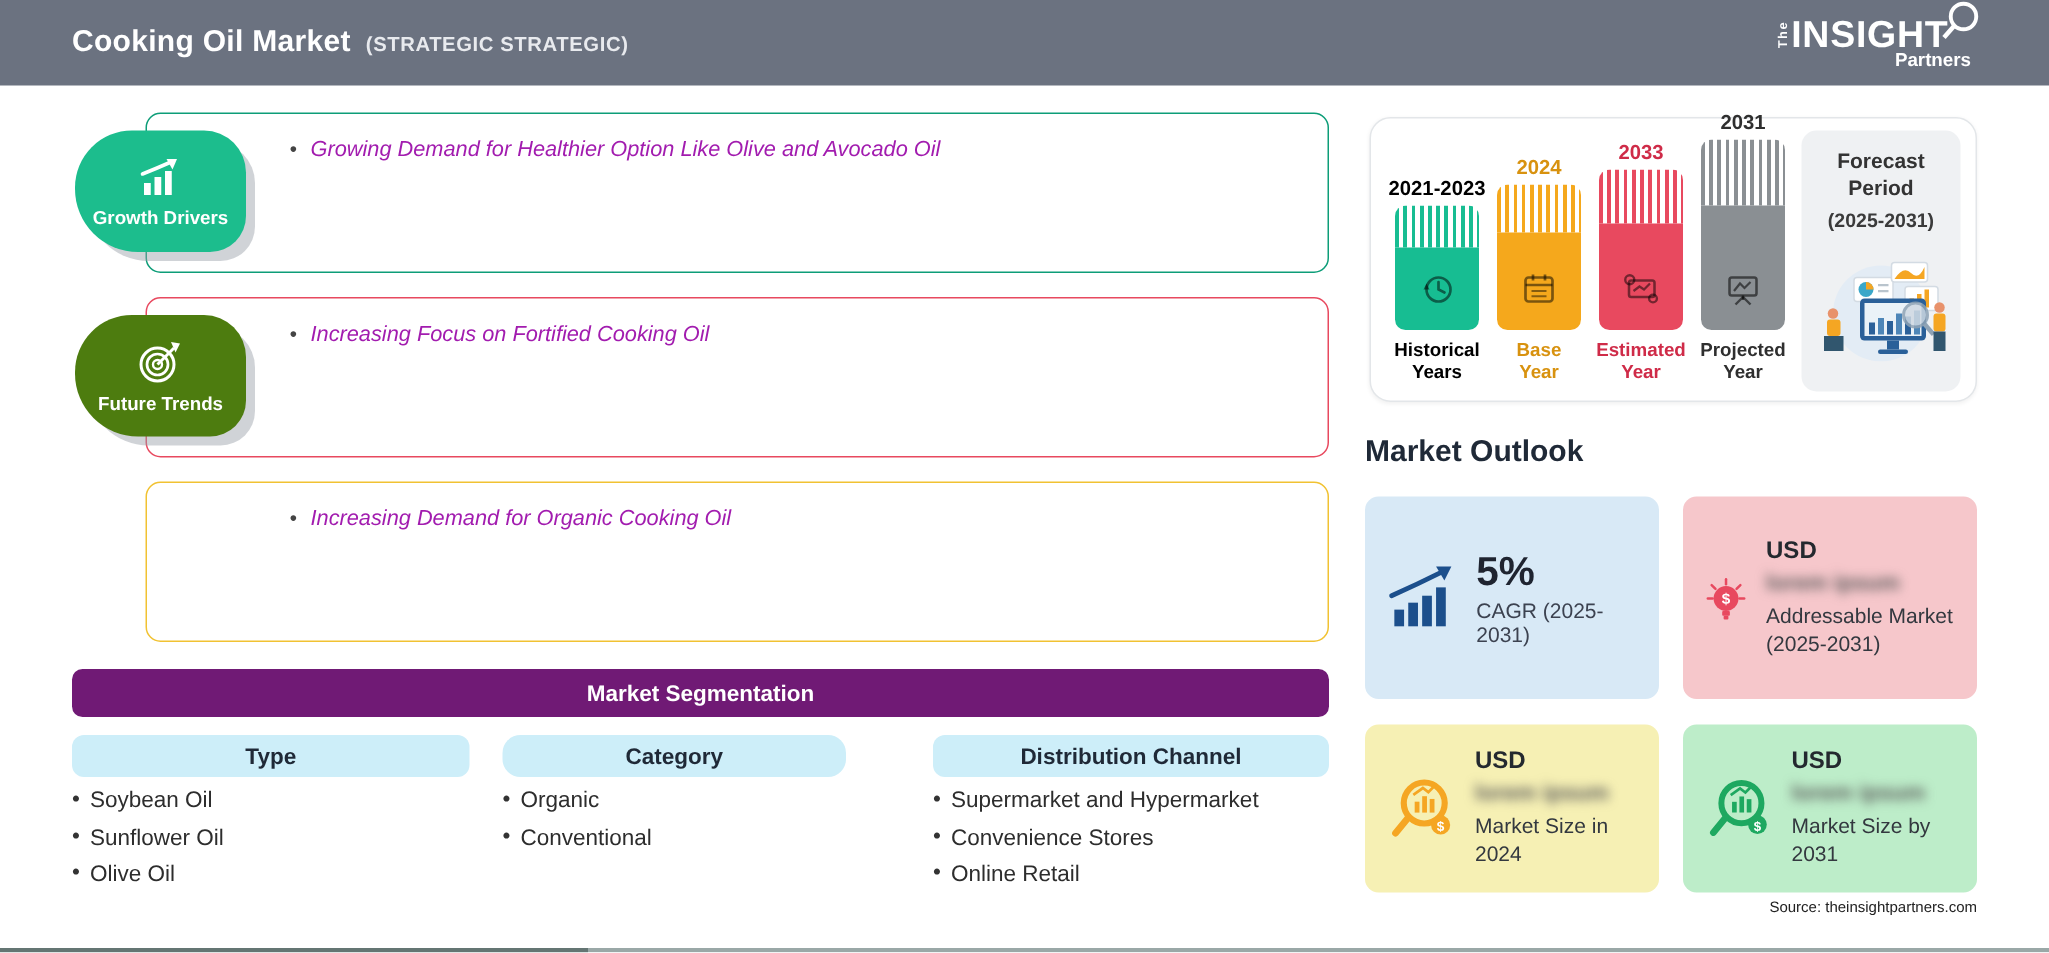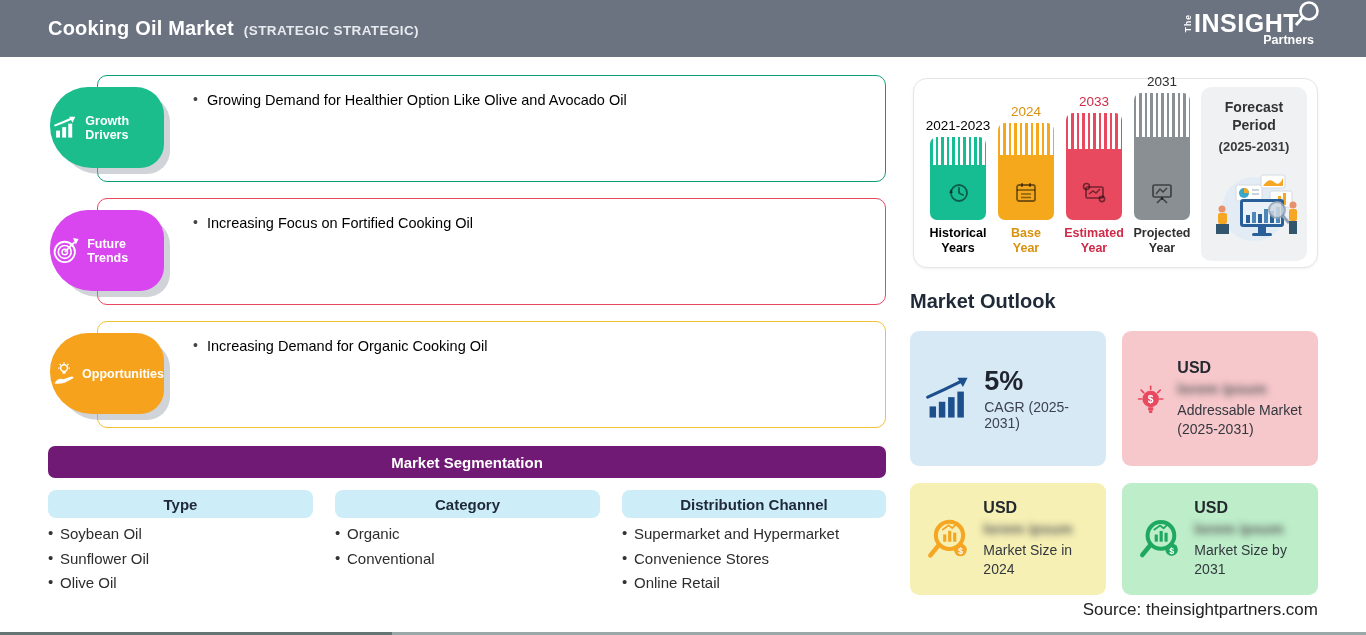--- a/index.html
+++ b/index.html
@@ -17,57 +17,57 @@
   .logo-the { writing-mode:vertical-rl; transform:rotate(180deg); font-size:8.5px; font-weight:bold;
               letter-spacing:1px; margin-right:2px; }
   .logo-insight { font-size:25px; font-weight:bold; letter-spacing:.5px; }
   .logo-mag { margin-left:-7px; margin-top:-14px; }
   .logo-partners { font-size:12.5px; font-weight:bold; margin-top:-2px; margin-right:8px; }
 
   
   .fw-box { position:absolute; left:97px; width:789px; height:107px; background:#fff;
             border-radius:10px; border:1.6px solid; padding:16px 20px 10px 95px; }
   .fw-box ul { list-style:none; }
-  .fw-box li { font-size:14.5px; color:#000000; margin-bottom:11px; padding-left:14px; position:relative; }
+  .fw-box li { font-size:14.5px; color:#a21caf; margin-bottom:11px; padding-left:14px; position:relative;font-style:italic; }
   .fw-box li::before { content:"•"; position:absolute; left:0; top:-1px; color:#444; font-size:14px; }
   .box-growth { top:75px; border-color:#0d9d78; }
   .box-trends { top:198px; border-color:#e8495f; }
   .box-opps   { top:321px; border-color:#f1c232; }
 
   .badge { position:absolute; left:50px; width:114px; height:81px; border-radius:38px 28px 24px 42px;
-           display:flex; flex-direction:row; align-items:center; justify-content:center; gap:4px;
+           display:flex; flex-direction:column; align-items:center; justify-content:center; gap:4px;
            box-shadow:7px 7px 0 -1px rgba(150,157,166,.45); z-index:3; }
   .badge-label { color:#fff; font-size:12.5px; font-weight:bold; }
   .badge-growth { top:87px;  background:#1cbd8d; }
-  .badge-trends { top:210px; background:#d946ef; }
+  .badge-trends { top:210px; background:#4d7c0f; }
   .badge-opps   { top:333px; background:#f6a21c; }
 
   
   .seg-bar { position:absolute; left:48px; top:446px; width:838px; height:32px; background:#701a75;
              border-radius:7px; display:flex; align-items:center; justify-content:center;
              color:#fff; font-size:15px; font-weight:bold; }
   .seg-head { position:absolute; top:490px; height:28px; background:#cdeef9; border-radius:8px;
               display:flex; align-items:center; justify-content:center;
               font-size:15px; font-weight:bold; color:#1f2937; }
   .seg-head.c0 { left:48px;  width:265px; }
-  .seg-head.c1 { left:335px; width:265px; }
+  .seg-head.c1 { left:335px; width:229px;border-radius:12px; }
   .seg-head.c2 { left:622px; width:264px; }
   .seg-list { position:absolute; top:525px; list-style:none; }
   .seg-list.c0 { left:48px; }
   .seg-list.c1 { left:335px; }
   .seg-list.c2 { left:622px; }
   .seg-list li { font-size:15px; color:#2d2d2d; margin-bottom:7.5px; padding-left:12px; position:relative; }
   .seg-list li::before { content:"•"; position:absolute; left:0; top:-1px; color:#333; }
 
   
   .tl-card { position:absolute; left:913px; top:78px; width:405px; height:190px; background:#fff;
              border:1px solid #e3e6e9; border-radius:14px; box-shadow:0 1px 3px rgba(0,0,0,.06); }
   .tl-bars { position:absolute; left:15px; bottom:12px; display:flex; align-items:flex-end; gap:10px; }
   .tl-col { display:flex; flex-direction:column; align-items:center; width:58px; }
-  .tl-year { font-size:13.5px; font-weight:normal; margin-bottom:4px; white-space:nowrap; }
+  .tl-year { font-size:13.5px; font-weight:bold; margin-bottom:4px; white-space:nowrap; }
   .tl-bar { width:56px; border-radius:7px; overflow:hidden; position:relative; display:flex; flex-direction:column; }
   .tl-stripe { width:100%; }
   .tl-solid { width:100%; flex:1; display:flex; align-items:flex-end; justify-content:center; padding-bottom:14px; }
   .tl-label { margin-top:6px; font-size:12.5px; font-weight:bold; text-align:center; line-height:1.15; }
   .c-hist { color:#000000; } .c-base { color:#d8920f; } .c-est { color:#cf2b48; } .c-proj { color:#2f2f2f; }
   .bar-hist  { height:83px; }  .bar-hist .tl-stripe { height:28px; background:repeating-linear-gradient(90deg,#17bd92 0 2.5px,#fff 2.5px 5.5px);} .bar-hist .tl-solid { background:#17bd92; }
   .bar-base  { height:97px; }  .bar-base .tl-stripe { height:32px; background:repeating-linear-gradient(90deg,#f5a81c 0 2.5px,#fff 2.5px 5.5px);} .bar-base .tl-solid { background:#f5a81c; }
   .bar-est   { height:107px; } .bar-est .tl-stripe  { height:36px; background:repeating-linear-gradient(90deg,#e8495f 0 2.5px,#fff 2.5px 5.5px);} .bar-est .tl-solid { background:#e8495f; }
   .bar-proj  { height:127px; } .bar-proj .tl-stripe { height:44px; background:repeating-linear-gradient(90deg,#8a8f93 0 2.5px,#fff 2.5px 5.5px);} .bar-proj .tl-solid { background:#8a8f93; }
   .forecast { position:absolute; right:10px; top:8px; width:106px; height:174px; background:#eff1f3;
@@ -82,21 +82,21 @@
   .card-cagr { left:910px; top:331px; width:196px; height:135px; background:#d8e9f6; }
   .card-addr { left:1122px; top:331px; width:196px; height:135px; background:#f6c7cb; }
   .card-2024 { left:910px; top:483px; width:196px; height:112px; background:#f6f0b4; }
   .card-2031 { left:1122px; top:483px; width:196px; height:112px; background:#bdedc9; }
   .ocard .txt { display:flex; flex-direction:column; }
   .o-big { font-size:27px; font-weight:bold; color:#1f2430; }
   .o-cap { font-size:14px; color:#3c4250; margin-top:2px; }
   .o-usd { font-size:16px; font-weight:bold; color:#24292f; margin-bottom:3px; }
   .o-blur { font-size:15px; font-weight:bold; color:#5a5a5a; filter:blur(3.5px); margin-bottom:4px; white-space:nowrap; }
   .o-label { font-size:14px; color:#33383f; line-height:1.35; }
-  .source { position:absolute; right:48px; top:600px; font-size:17px; color:#222; }
+  .source { position:absolute; right:48px; top:600px; font-size:10px; color:#222; }
 
   .bottom-strip { position:absolute; left:0; bottom:0; width:1366px; height:3px; background:#9aa8a7; }
   .bottom-strip::before { content:""; position:absolute; left:0; top:0; width:392px; height:3px; background:#647573; }
 </style>
 </head>
 <body>
 
 <div class="canvas">
 
   <div class="header">
@@ -146,33 +146,20 @@
       <line x1="16" y1="17" x2="27" y2="6" stroke="#fff" stroke-width="2"></line>
       <path d="M25 2 L31 3 L28 9 Z" fill="#fff"></path>
     </svg>
     <span class="badge-label">Future Trends</span>
   </div>
 
   <div class="fw-box box-opps">
     <ul>
       <li>Increasing Demand for Organic Cooking Oil</li>
     </ul>
-  </div>
-  <div class="badge badge-opps">
-    <svg width="38" height="34" viewBox="0 0 38 34">
-      <circle cx="19" cy="9" r="4.6" fill="none" stroke="#fff" stroke-width="2"></circle>
-      <rect x="17" y="13.6" width="4" height="3" fill="#fff"></rect>
-      <line x1="19" y1="1" x2="19" y2="3" stroke="#fff" stroke-width="1.8"></line>
-      <line x1="11" y1="9" x2="13" y2="9" stroke="#fff" stroke-width="1.8"></line>
-      <line x1="25" y1="9" x2="27" y2="9" stroke="#fff" stroke-width="1.8"></line>
-      <line x1="13" y1="3.5" x2="14.6" y2="5" stroke="#fff" stroke-width="1.8"></line>
-      <line x1="25" y1="3.5" x2="23.4" y2="5" stroke="#fff" stroke-width="1.8"></line>
-      <path d="M6 30 Q10 22 18 24 L29 20.5 Q32 20 32 22.5 L20 29 Q13 31 6 30 Z" fill="#fff"></path>
-    </svg>
-    <span class="badge-label">Opportunities</span>
   </div>
 
   <div class="seg-bar">Market Segmentation</div>
 
   <div class="seg-head c0">Type</div>
   <div class="seg-head c1">Category</div>
   <div class="seg-head c2">Distribution Channel</div>
 
   <ul class="seg-list c0">
     <li>Soybean Oil</li>

